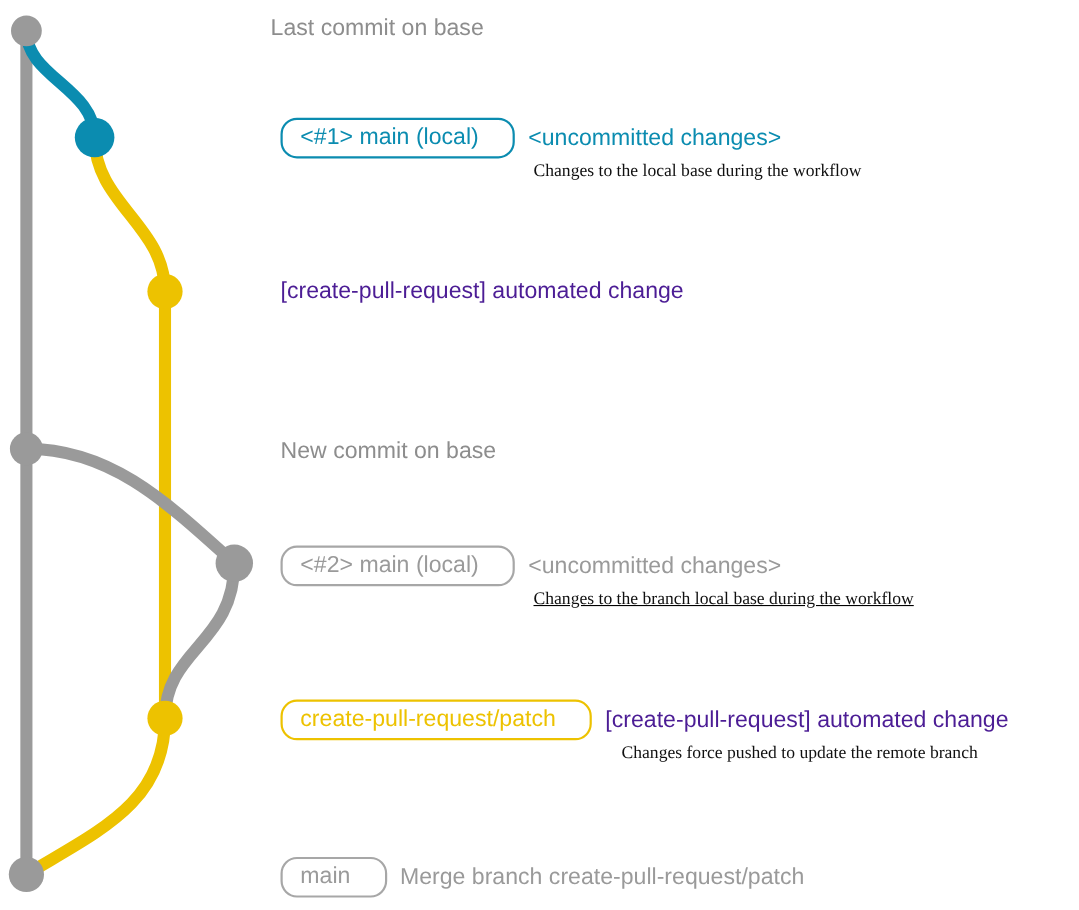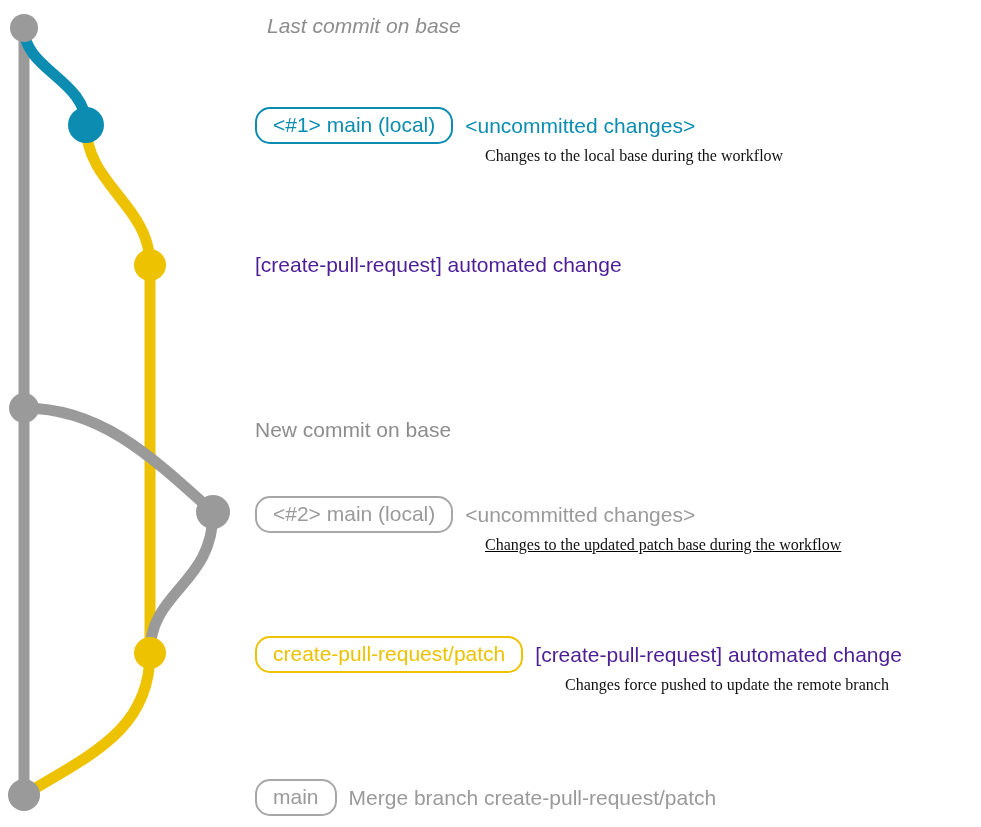--- a/index.html
+++ b/index.html
@@ -36,21 +36,21 @@
     line-height: 26px;
     white-space: nowrap;
   }
 
   
   .pill {
     display: inline-block;
     vertical-align: middle;
     border: 2px solid #9a9a9a;
     border-radius: 15px;
-    padding: 5px 16px 6px 16px;
+    padding: 5px 31px 6px 16px;
     font-family: "Liberation Sans", sans-serif;
     font-size: 21px;
     line-height: 22px;
     color: #9a9a9a;
     background: #ffffff;
     box-sizing: border-box;
   }
   .pill.blue   { border-color: #0b8cb0; color: #0b8cb0; }
   .pill.yellow { border-color: #edc200; color: #edc200; }
   .pill.gray   { border-color: #a7a7a7; color: #9a9a9a; }
@@ -102,44 +102,44 @@
       <circle cx="24" cy="28" r="14" fill="#9a9a9a"></circle>
       <circle cx="86" cy="125" r="18" fill="#0b8cb0"></circle>
       <circle cx="150" cy="265" r="16" fill="#edc200"></circle>
       <circle cx="24" cy="408" r="15" fill="#9a9a9a"></circle>
       <circle cx="213" cy="512" r="17" fill="#9a9a9a"></circle>
       <circle cx="150" cy="653" r="16" fill="#edc200"></circle>
       <circle cx="24" cy="795" r="16" fill="#9a9a9a"></circle>
     </g>
   </svg>
 
-  <div class="row" style="left:267px; top:13px;font-style:italic;">
+  <div class="row" style="left:246px; top:13px;">
     <div class="headline subject plain-gray">Last commit on base</div>
   </div>
 
   <div class="row" style="left:255px; top:107px;">
     <div>
       <span class="pill blue">&lt;#1&gt; main (local)</span><span class="subject blue">&lt;uncommitted changes&gt;</span>
     </div>
     <div class="detail" style="margin-left:230px;">Changes to the local base during the workflow</div>
   </div>
 
   <div class="row" style="left:255px; top:252px;">
     <div class="headline subject yellow" style="margin-left:0;">[create-pull-request] automated change</div>
   </div>
 
-  <div class="row" style="left:255px; top:397px;margin-top:20px;">
+  <div class="row" style="left:255px; top:397px;">
     <div class="headline subject plain-gray">New commit on base</div>
   </div>
 
   <div class="row" style="left:255px; top:496px;text-decoration:underline;">
     <div>
       <span class="pill gray">&lt;#2&gt; main (local)</span><span class="subject gray">&lt;uncommitted changes&gt;</span>
     </div>
-    <div class="detail" style="margin-left:230px;">Changes to the updated patch base during the workflow</div>
+    <div class="detail" style="margin-left:230px;">Changes to the branch local base during the workflow</div>
   </div>
 
   <div class="row" style="left:255px; top:779px;">
     <div>
       <span class="pill gray">main</span><span class="subject gray">Merge branch create-pull-request/patch</span>
     </div>
   </div>
 
   <div class="row" style="left:255px; top:636px;">
     <div>

